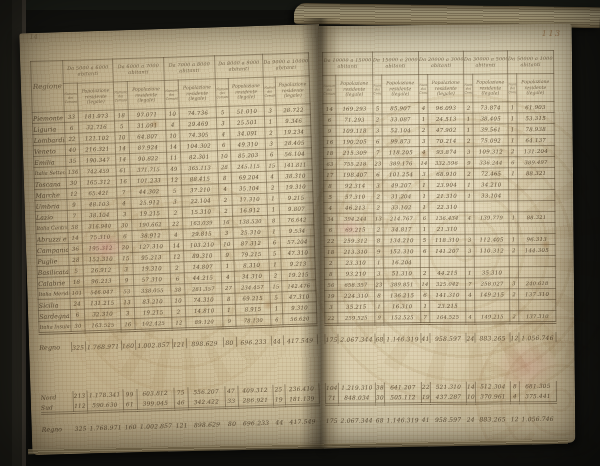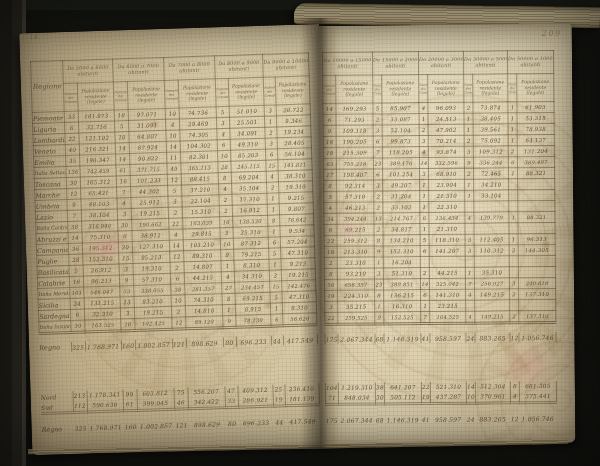--- a/index.html
+++ b/index.html
@@ -597,21 +597,21 @@
             <td class="num cnt">80</td>
             <td class="num pop">696.233</td>
             <td class="num cnt">44</td>
             <td class="num pop">417.549</td>
           </tr>
         </tbody>
       </table>
   </div>
 
   <div class="page page-right">
-    <div class="pgnum pgnum-right">209</div>
+    <div class="pgnum pgnum-right">113</div>
     <table class="lt main t-main-r">
         <colgroup>
           <col style="width: 13px;">
           <col style="width: 37px;">
           <col style="width: 9px;">
           <col style="width: 37px;">
           <col style="width: 9px;">
           <col style="width: 36px;">
           <col style="width: 9px;">
           <col style="width: 35px;">

